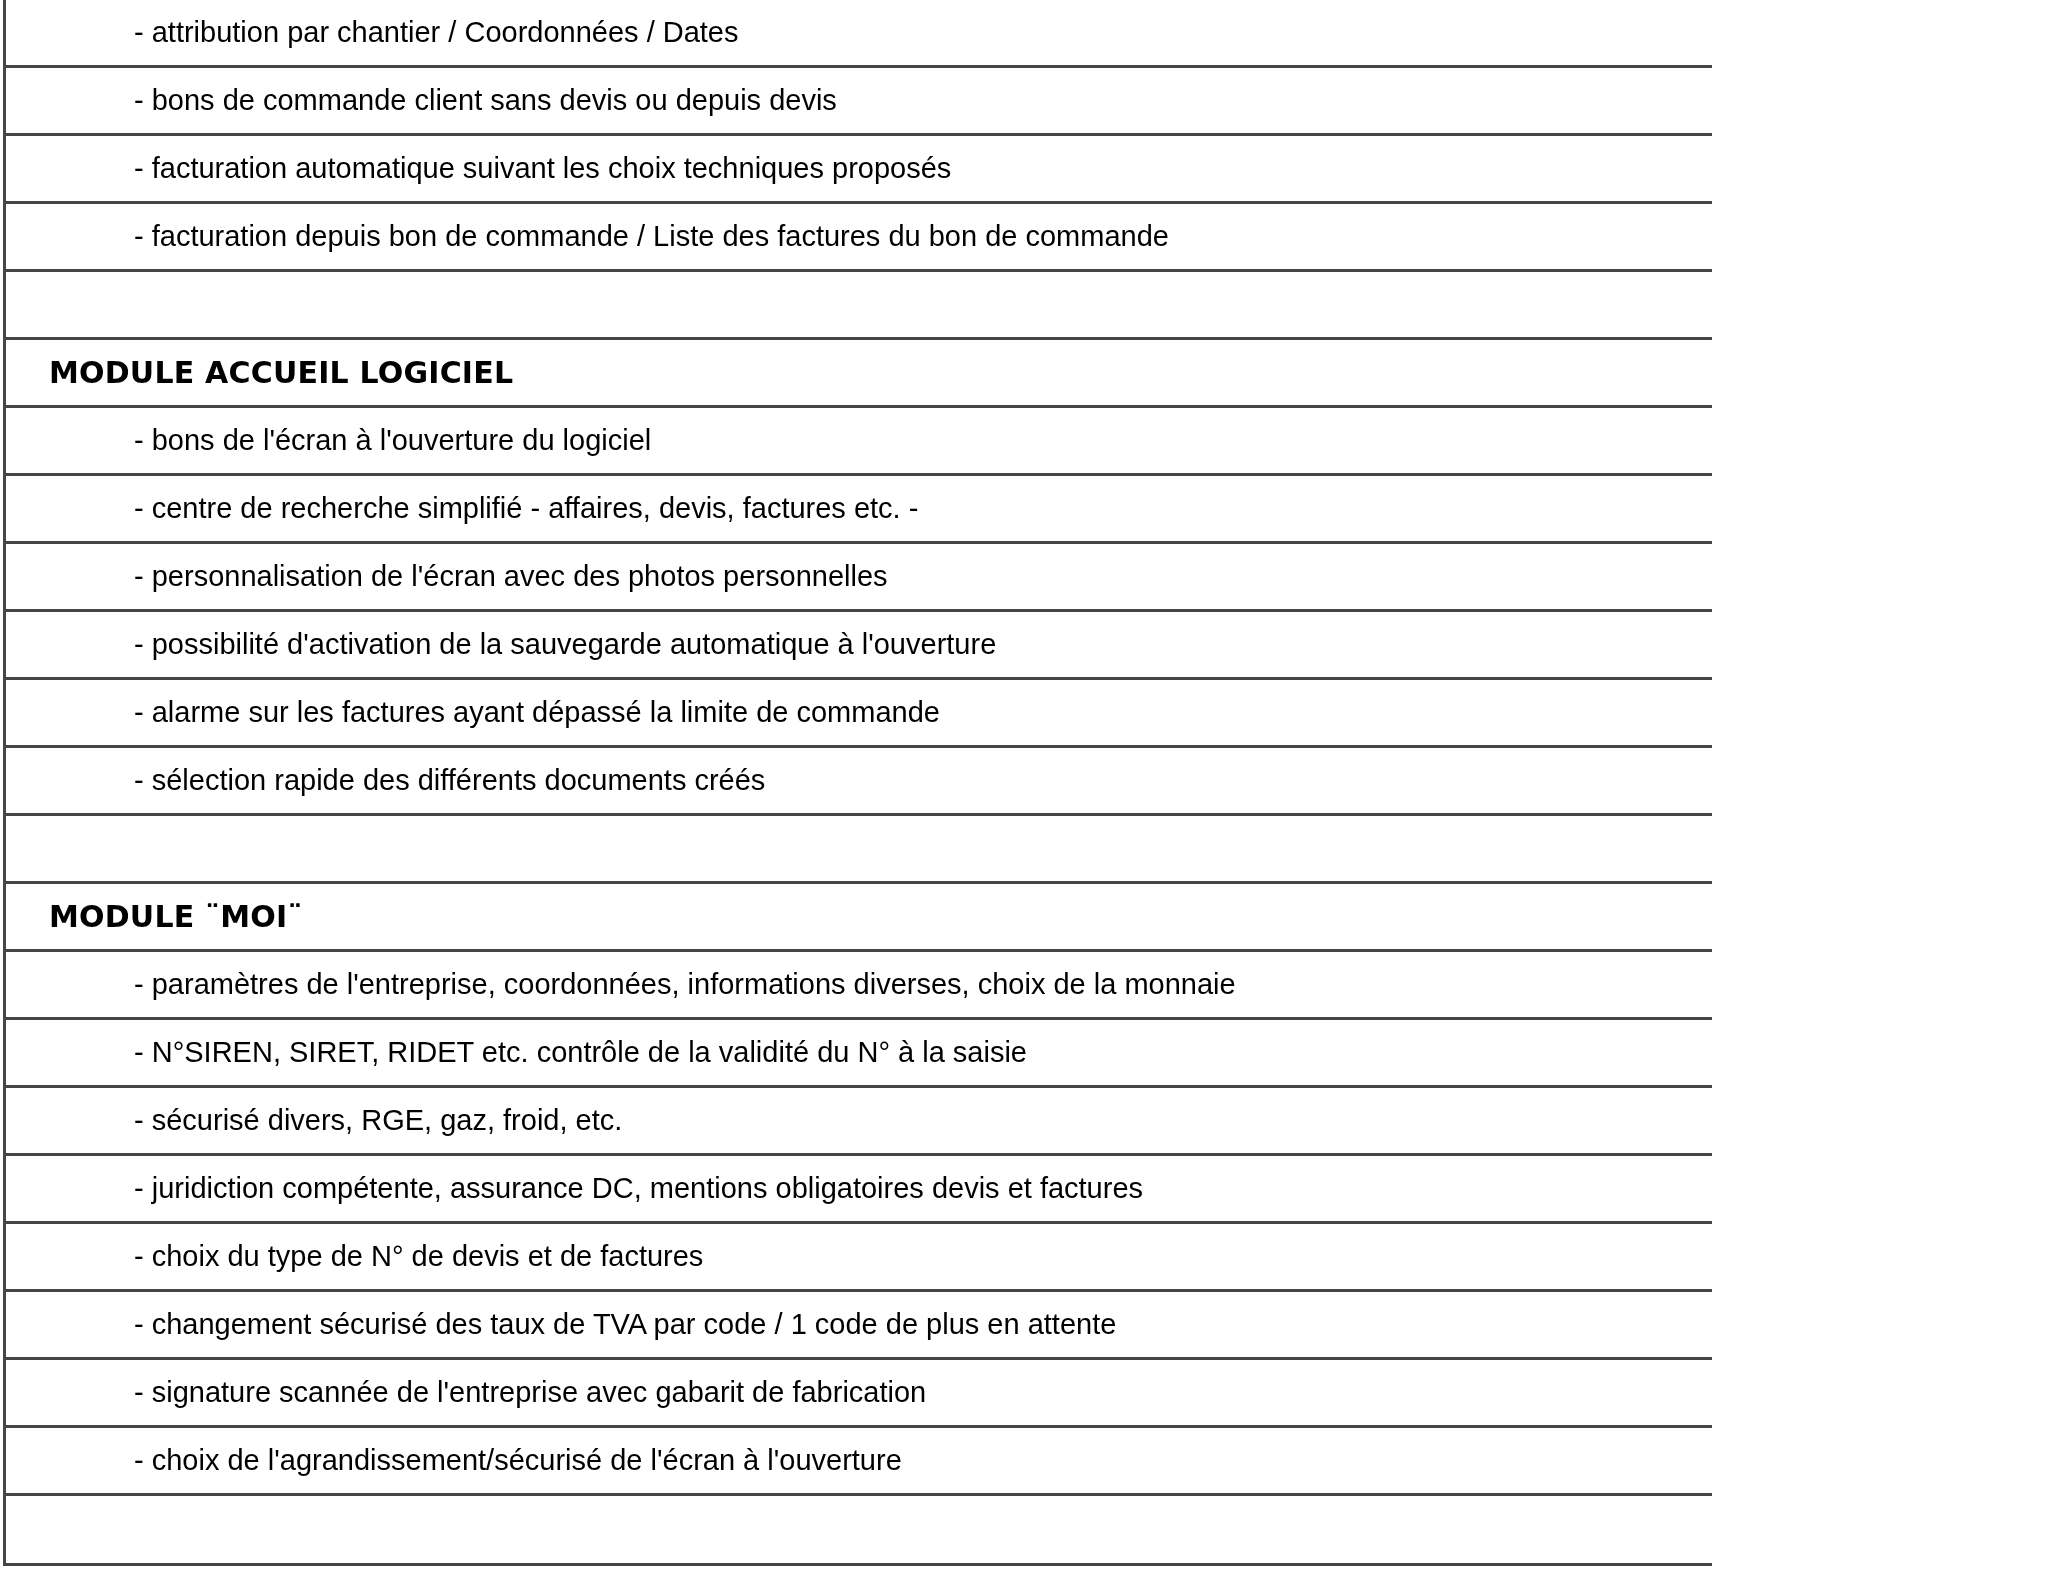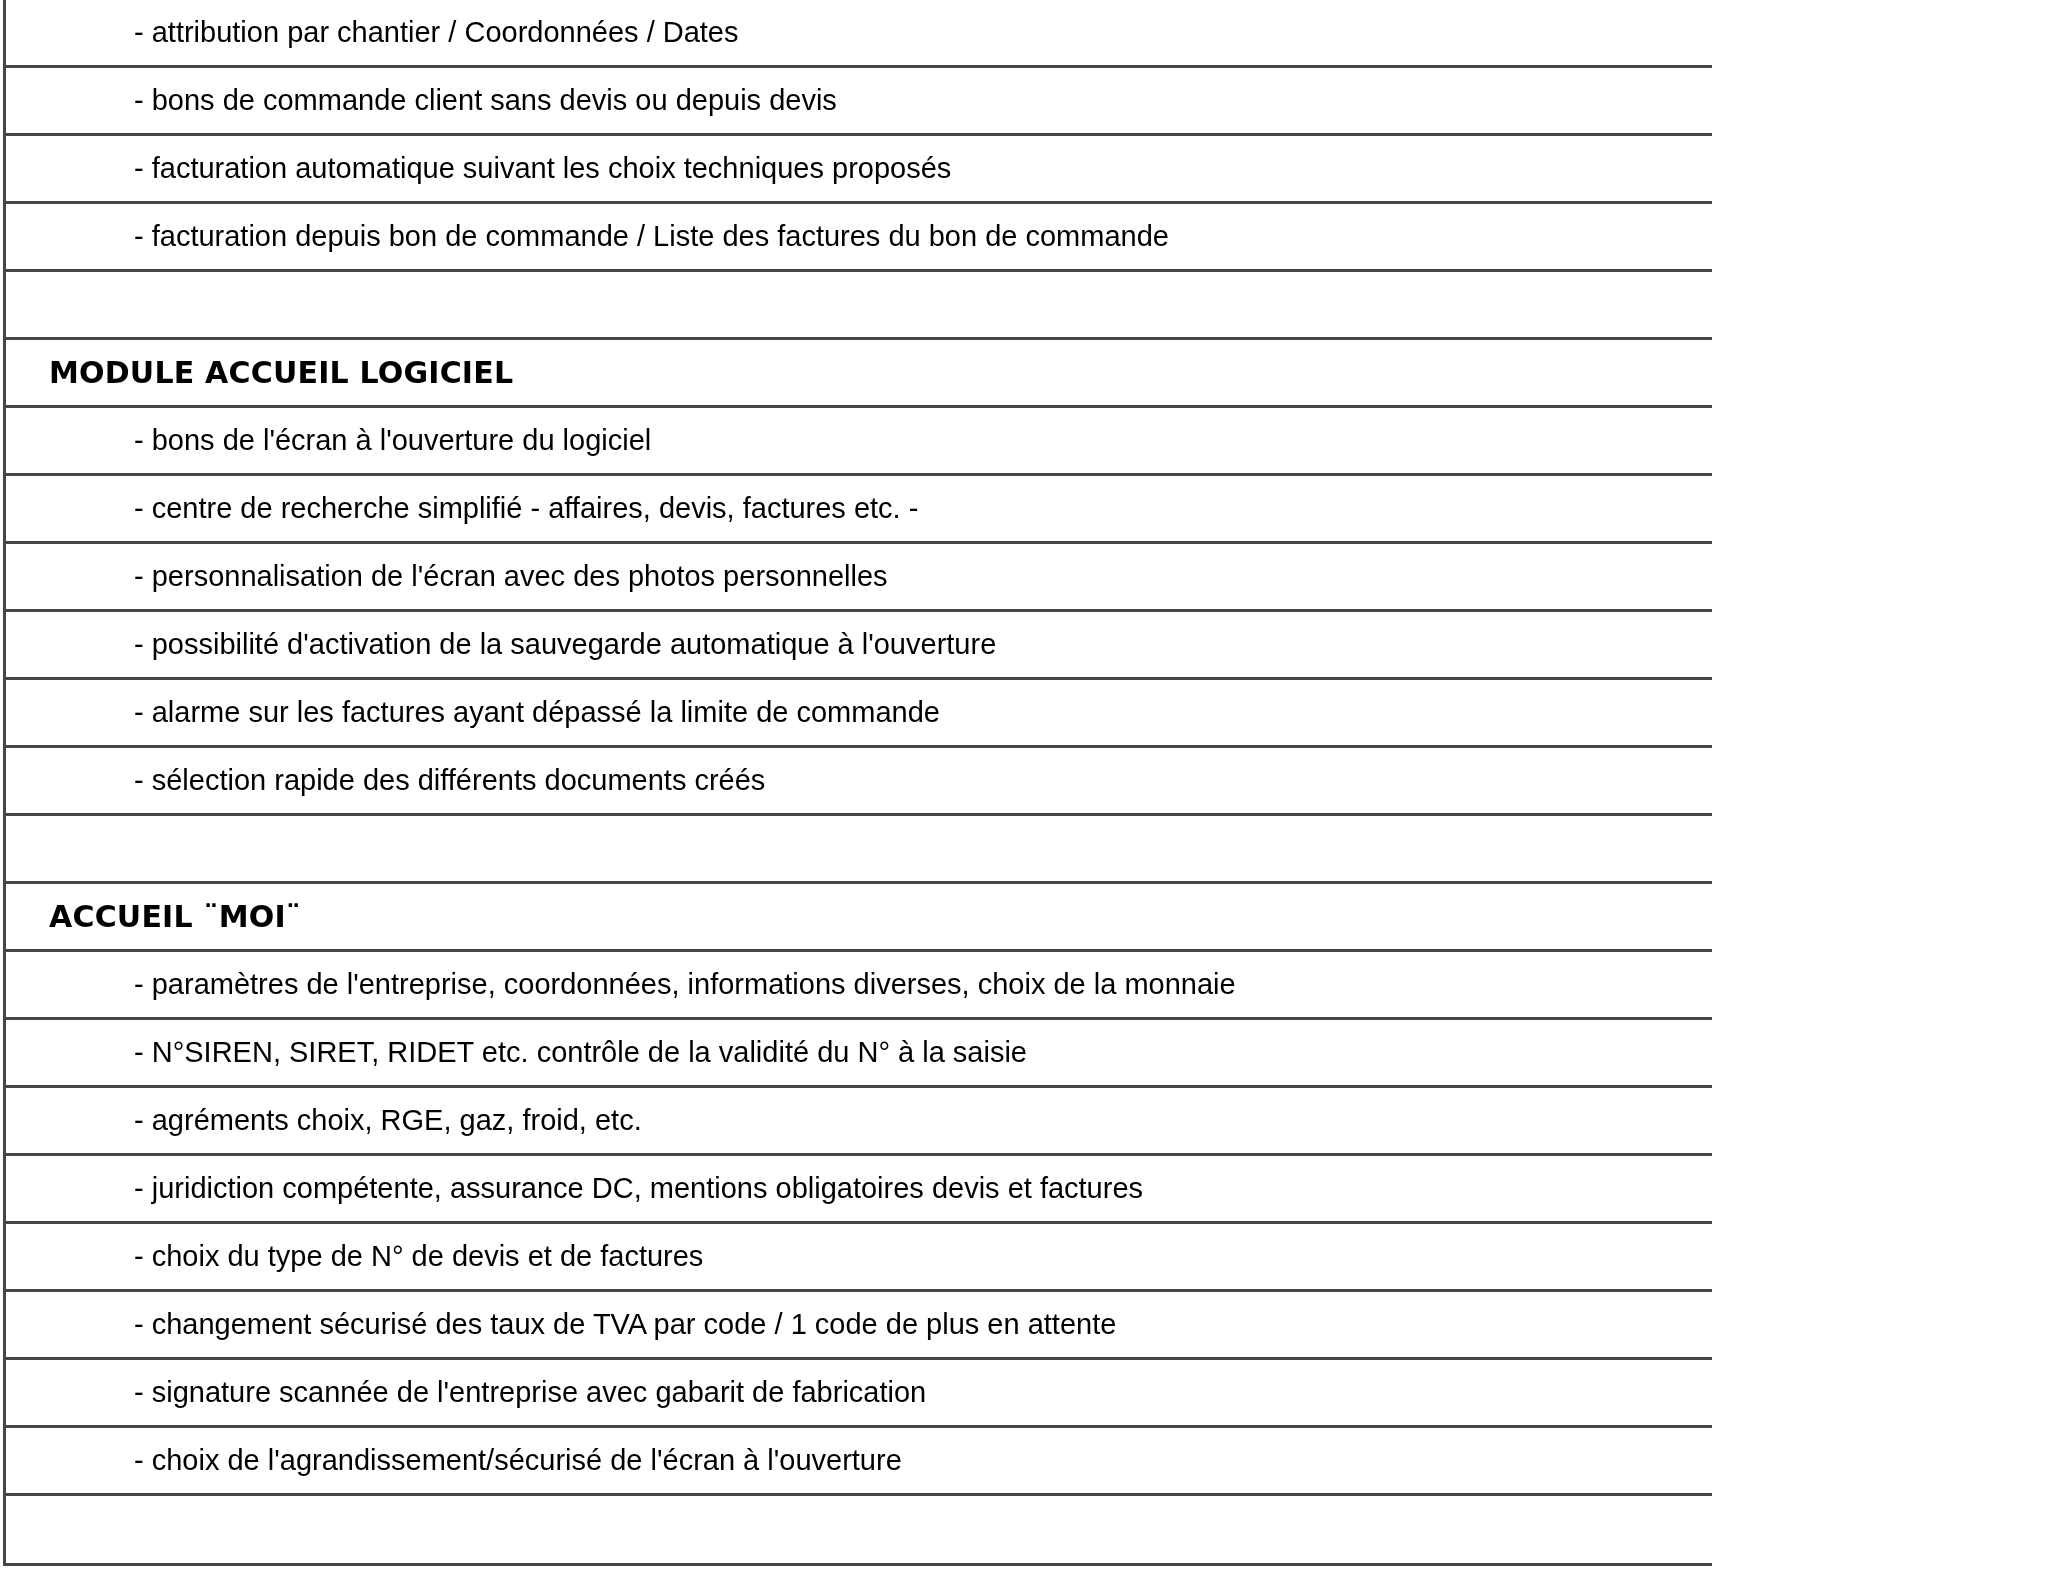--- a/index.html
+++ b/index.html
@@ -220,21 +220,21 @@
                 <path d="M6.4 12.9 L10.1 16.5 L17.7 7.9" fill="none" stroke="#ffffff" stroke-width="3.4" stroke-linecap="round" stroke-linejoin="round"></path>
               </svg></span></td>
         </tr>
         <tr>
           <td class="feature empty"></td>
           <td class="check-cell"></td>
           <td class="check-cell"></td>
           <td class="check-cell"></td>
         </tr>
         <tr>
-          <td class="feature header"><span>ACCUEIL ¨MOI¨</span></td>
+          <td class="feature header"><span>MODULE ¨MOI¨</span></td>
           <td class="check-cell"></td>
           <td class="check-cell"></td>
           <td class="check-cell"></td>
         </tr>
         <tr>
           <td class="feature item"><span>- paramètres de l'entreprise, coordonnées, informations diverses, choix de la monnaie</span></td>
           <td class="check-cell"><span class="check-wrap"><svg viewBox="0 0 24 24" aria-hidden="true">
                 <circle cx="12" cy="12" r="11" fill="#4fb43c"></circle>
                 <path d="M6.4 12.9 L10.1 16.5 L17.7 7.9" fill="none" stroke="#ffffff" stroke-width="3.4" stroke-linecap="round" stroke-linejoin="round"></path>
               </svg></span></td>
@@ -256,21 +256,21 @@
           <td class="check-cell"><span class="check-wrap"><svg viewBox="0 0 24 24" aria-hidden="true">
                 <circle cx="12" cy="12" r="11" fill="#4fb43c"></circle>
                 <path d="M6.4 12.9 L10.1 16.5 L17.7 7.9" fill="none" stroke="#ffffff" stroke-width="3.4" stroke-linecap="round" stroke-linejoin="round"></path>
               </svg></span></td>
           <td class="check-cell"><span class="check-wrap"><svg viewBox="0 0 24 24" aria-hidden="true">
                 <circle cx="12" cy="12" r="11" fill="#4fb43c"></circle>
                 <path d="M6.4 12.9 L10.1 16.5 L17.7 7.9" fill="none" stroke="#ffffff" stroke-width="3.4" stroke-linecap="round" stroke-linejoin="round"></path>
               </svg></span></td>
         </tr>
         <tr>
-          <td class="feature item"><span>- agréments choix, RGE, gaz, froid, etc.</span></td>
+          <td class="feature item"><span>- sécurisé divers, RGE, gaz, froid, etc.</span></td>
           <td class="check-cell"><span class="check-wrap"><svg viewBox="0 0 24 24" aria-hidden="true">
                 <circle cx="12" cy="12" r="11" fill="#4fb43c"></circle>
                 <path d="M6.4 12.9 L10.1 16.5 L17.7 7.9" fill="none" stroke="#ffffff" stroke-width="3.4" stroke-linecap="round" stroke-linejoin="round"></path>
               </svg></span></td>
           <td class="check-cell"><span class="check-wrap"><svg viewBox="0 0 24 24" aria-hidden="true">
                 <circle cx="12" cy="12" r="11" fill="#4fb43c"></circle>
                 <path d="M6.4 12.9 L10.1 16.5 L17.7 7.9" fill="none" stroke="#ffffff" stroke-width="3.4" stroke-linecap="round" stroke-linejoin="round"></path>
               </svg></span></td>
           <td class="check-cell"><span class="check-wrap"><svg viewBox="0 0 24 24" aria-hidden="true">
                 <circle cx="12" cy="12" r="11" fill="#4fb43c"></circle>

